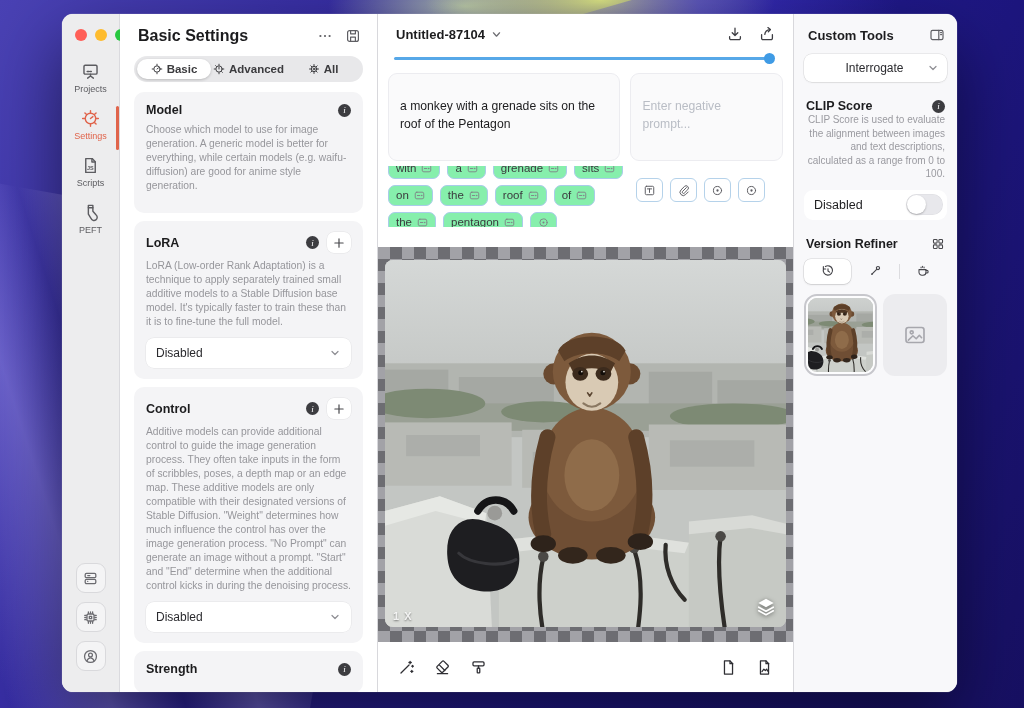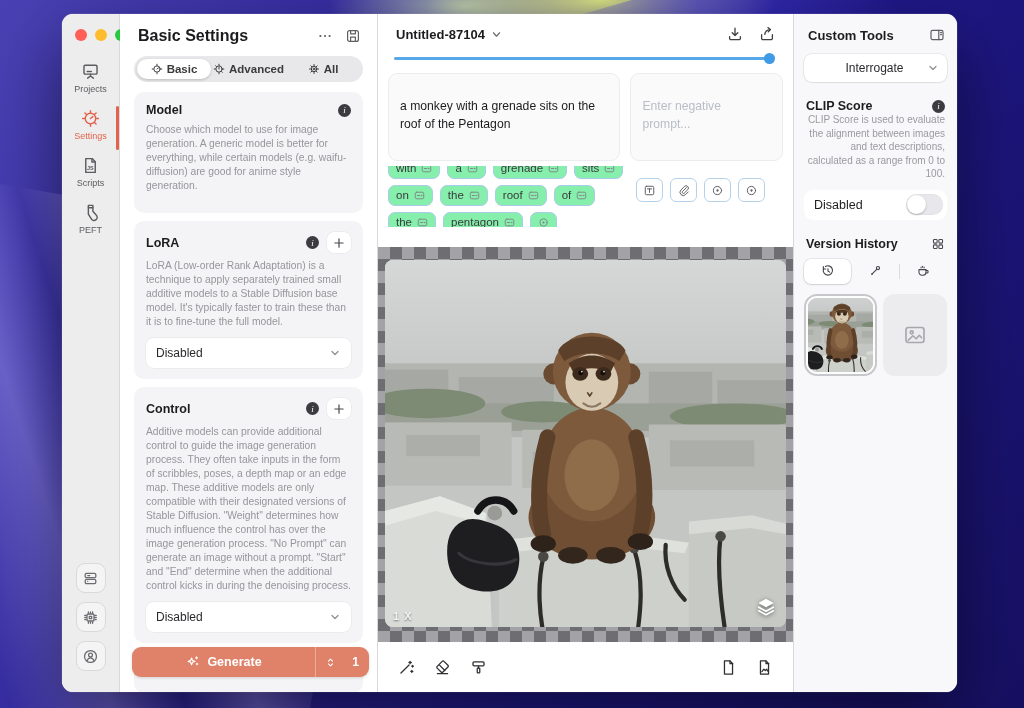--- a/index.html
+++ b/index.html
@@ -400,35 +400,20 @@
 
       <div class="card">
         <div class="card-head">
           <span class="card-title">Strength</span>
           <span class="info-dot">i</span>
         </div>
 
       </div>
     </div>
 
-    <div class="generate-row">
-      <div class="generate-main">
-        <svg viewBox="0 0 16 16" stroke="#fff" stroke-width="1.2">
-          <path d="M7 3.2l1 2.6 2.6 1-2.6 1-1 2.6-1-2.6-2.6-1 2.6-1z"></path>
-          <path d="M12.3 2v2M11.3 3h2M12.8 8.8v1.6M12 9.6h1.6"></path>
-        </svg>
-        <span>Generate</span>
-      </div>
-      <div class="generate-step">
-        <svg viewBox="0 0 13 16" stroke="#fff" stroke-width="1.5">
-          <path d="M3.6 6L6.5 3.2 9.4 6M3.6 10l2.9 2.8L9.4 10"></path>
-        </svg>
-        <span>1</span>
-      </div>
-    </div>
   </div>
 
   <div class="center-col">
     <div class="center-header">
       <span class="center-title">
         <span>Untitled-87104</span>
         <svg viewBox="0 0 16 16" stroke="currentColor" stroke-width="1.8">
             <path d="M3.5 5.5L8 10.5l4.5-5"></path>
           </svg>
       </span>
@@ -656,21 +641,21 @@
     <div class="clip-desc">CLIP Score is used to evaluate the alignment between images and text descriptions, calculated as a range from 0 to 100.</div>
 
     <div class="disabled-row">
       <span>Disabled</span>
       <span class="toggle">
           <span class="knob"></span>
         </span>
     </div>
 
     <div class="vh-head">
-      <span class="vh-title">Version History</span>
+      <span class="vh-title">Version Refiner</span>
       <svg viewBox="0 0 16 16" stroke="currentColor" stroke-width="1.2">
         <rect x="2.8" y="2.8" width="4.2" height="4.2" rx="1"></rect>
           <rect x="9" y="2.8" width="4.2" height="4.2" rx="1"></rect>
         <rect x="2.8" y="9" width="4.2" height="4.2" rx="1"></rect>
           <rect x="9" y="9" width="4.2" height="4.2" rx="1"></rect>
       </svg>
     </div>
 
     <div class="segments">
       <div class="segment active">

